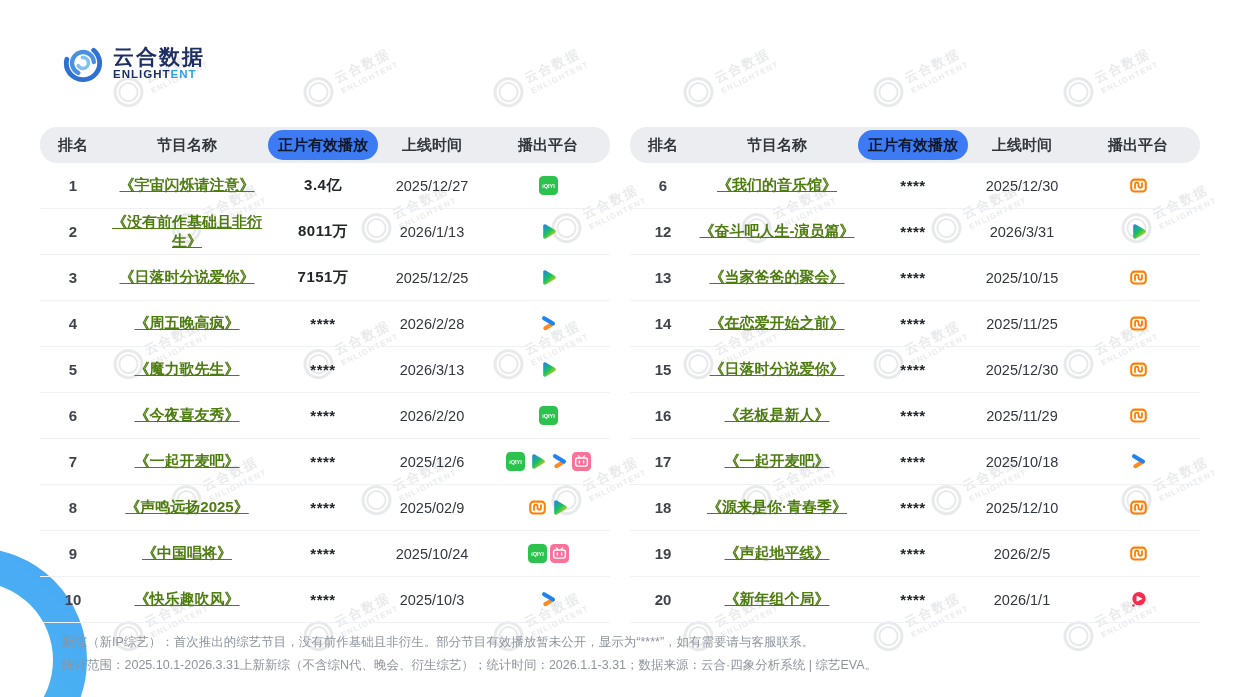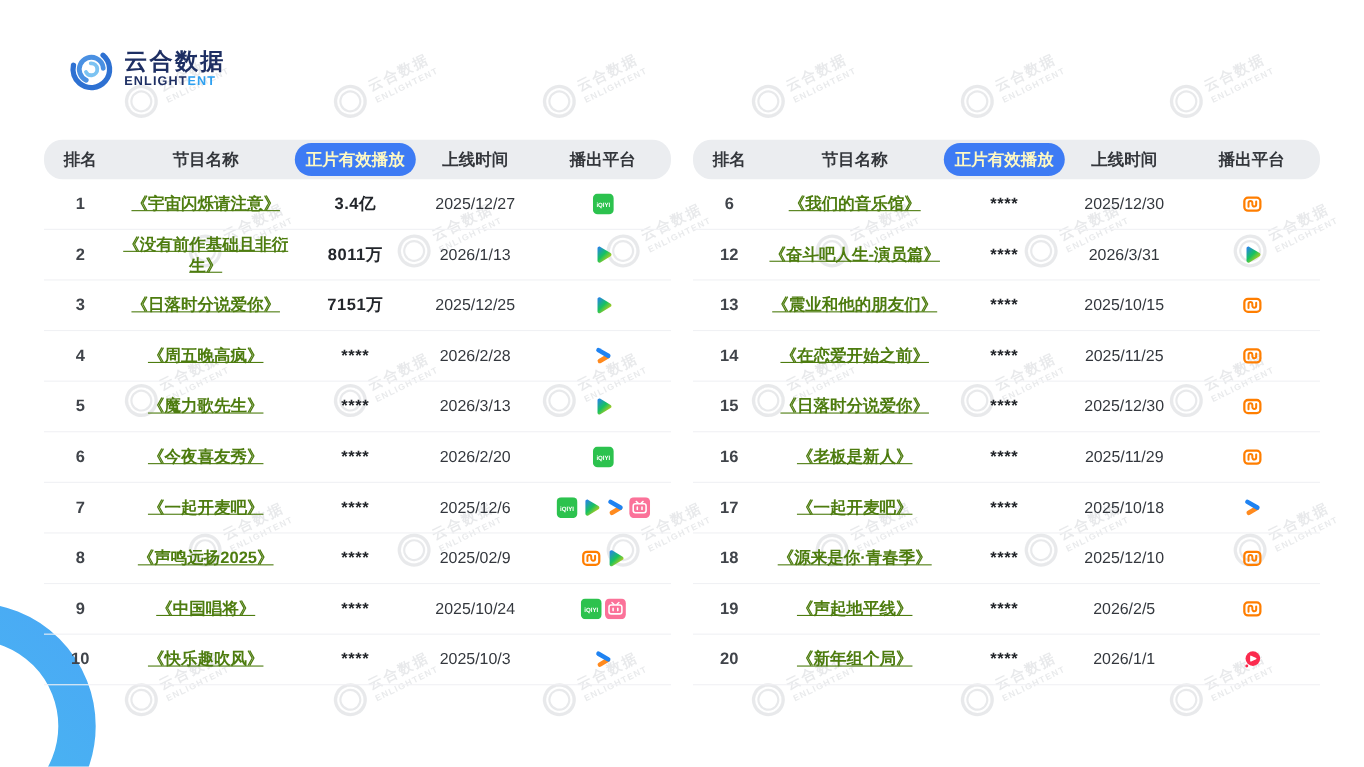--- a/index.html
+++ b/index.html
@@ -25,21 +25,21 @@
   .logo-txt .cn{font-size:21px;font-weight:800;color:var(--logo-navy);letter-spacing:2px;line-height:23px;}
   .logo-txt .en{font-size:11.5px;font-weight:800;color:var(--logo-navy);letter-spacing:1px;line-height:13px;}
   .logo-txt .en .accent{color:var(--logo-blue);}
 
   .tables{position:absolute;left:40px;top:127px;display:flex;gap:20px;}
   .rank-table{width:570px;}
   .thead{height:36px;background:var(--header-bg);border-radius:17px;display:flex;align-items:center;
       font-size:15px;font-weight:700;color:#33363b;}
   .cell{flex:0 0 auto;text-align:center;}
   .c0{width:66px}.c1{width:162px}.c2{width:110px}.c3{width:108px}.c4{width:124px}
-  .thead .pill{background:var(--accent);color:#fef9c3;height:30px;border-radius:15px;
+  .thead .pill{background:var(--accent);color:#0f172a;height:30px;border-radius:15px;
       display:flex;align-items:center;justify-content:center;}
   .row{height:45px;display:flex;align-items:center;border-bottom:1px solid #f0f1f4;}
   .rank{font-size:15px;font-weight:600;color:#40444a;}
   .name{font-size:15px;font-weight:600;color:#4d7c0f;text-decoration:underline;}
   .plays{font-size:15px;font-weight:800;color:#23262b;letter-spacing:.5px;}
   .date{font-size:14.5px;font-weight:400;color:#33373d;}
   .platforms{display:flex;align-items:center;justify-content:center;gap:3px;}
   .picon{display:inline-flex;width:19px;height:19px;}
   .picon svg{display:block;}
 
@@ -512,21 +512,21 @@
             <span class="cell c4 platforms">
               <span class="picon">
                 <svg viewBox="0 0 24 24" width="19" height="19">
                   <path d="M8.6 3.1 L20.3 10.2 c1.4 .85 1.4 2.75 0 3.6 L8.6 20.9 c-1.5 .9 -3.3 -.2 -3.3 -1.8 V4.9 c0 -1.6 1.8 -2.7 3.3 -1.8 Z" fill="url(#g-tv)"></path>
                 </svg>
               </span>
             </span>
           </div>
           <div class="row">
             <span class="cell c0 rank">13</span>
-            <span class="cell c1 name">《震业和他的朋友们》</span>
+            <span class="cell c1 name">《当家爸爸的聚会》</span>
             <span class="cell c2 plays">****</span>
             <span class="cell c3 date">2025/10/15</span>
             <span class="cell c4 platforms">
               <span class="picon">
                 <svg viewBox="0 0 24 24" width="19" height="19" fill="none" stroke="#ff7e00" stroke-linecap="round" stroke-linejoin="round">
                   <rect x="2.8" y="4.6" width="18.4" height="15" rx="4.2" stroke-width="2.6"></rect>
                   <path d="M7.6 15.2 V10.6 a2.2 2.2 0 0 1 4.4 0 v2 a2.2 2.2 0 0 0 4.4 0 v-3.4" stroke-width="2.3"></path>
                 </svg>
               </span>
             </span>
@@ -628,15 +628,17 @@
                   <path d="M10.3 8.4 L16 11 L10.3 13.6 Z" fill="#fff" stroke="#fff" stroke-width="1.6" stroke-linejoin="round"></path>
                 </svg>
               </span>
             </span>
           </div>
         </div>
     </section>
   </main>
 
   <div class="footnotes">
+    <p>新综（新IP综艺）：首次推出的综艺节目，没有前作基础且非衍生。部分节目有效播放暂未公开，显示为“****”，如有需要请与客服联系。</p>
+    <p>统计范围：2025.10.1-2026.3.31上新新综（不含综N代、晚会、衍生综艺）；统计时间：2026.1.1-3.31；数据来源：云合·四象分析系统 | 综艺EVA。</p>
   </div>
 
 </div>
 
 </body></html>

